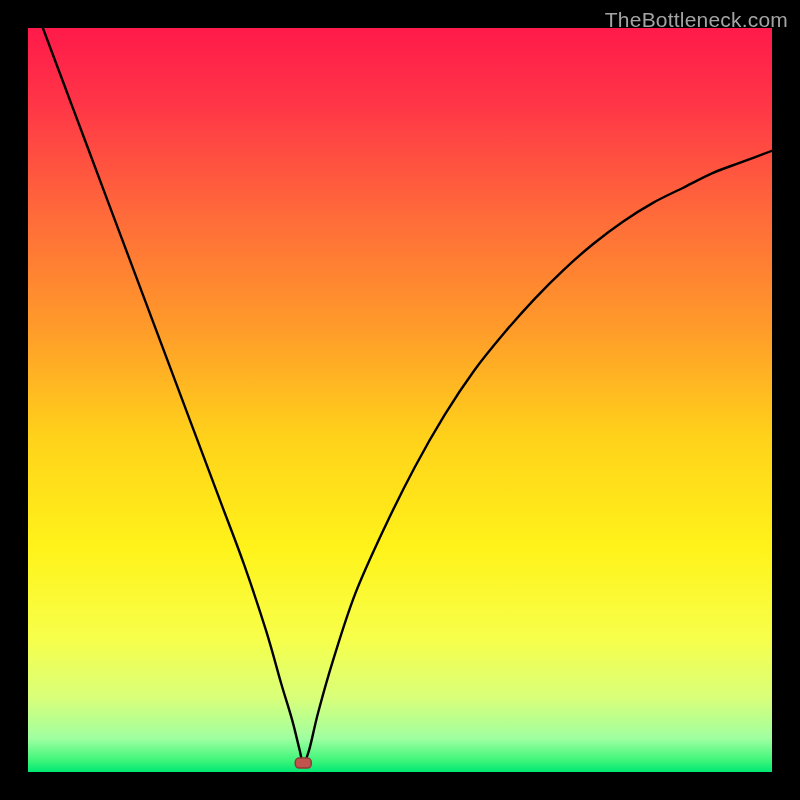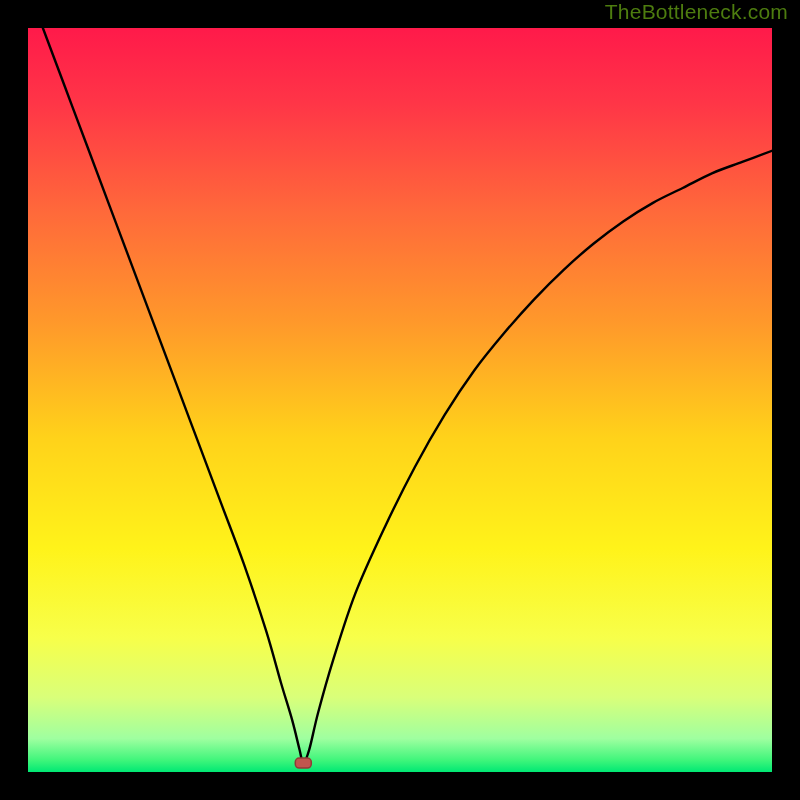--- a/index.html
+++ b/index.html
@@ -21,23 +21,23 @@
   }
   .plot-area {
     position: absolute;
     left: 0;
     top: 0;
     width: 744px;
     height: 744px;
   }
   .watermark {
     position: absolute;
-    top: 0;
+    top: 8px;
     right: 12px;
-    color: #4d7c0f;
+    color: #a3a3a3;
     font-size: 21px;
     font-weight: 500;
     letter-spacing: 0.2px;
     font-family: Arial, Helvetica, sans-serif;
   }
   svg { display: block; }
 </style>
 </head>
 <body>
 

